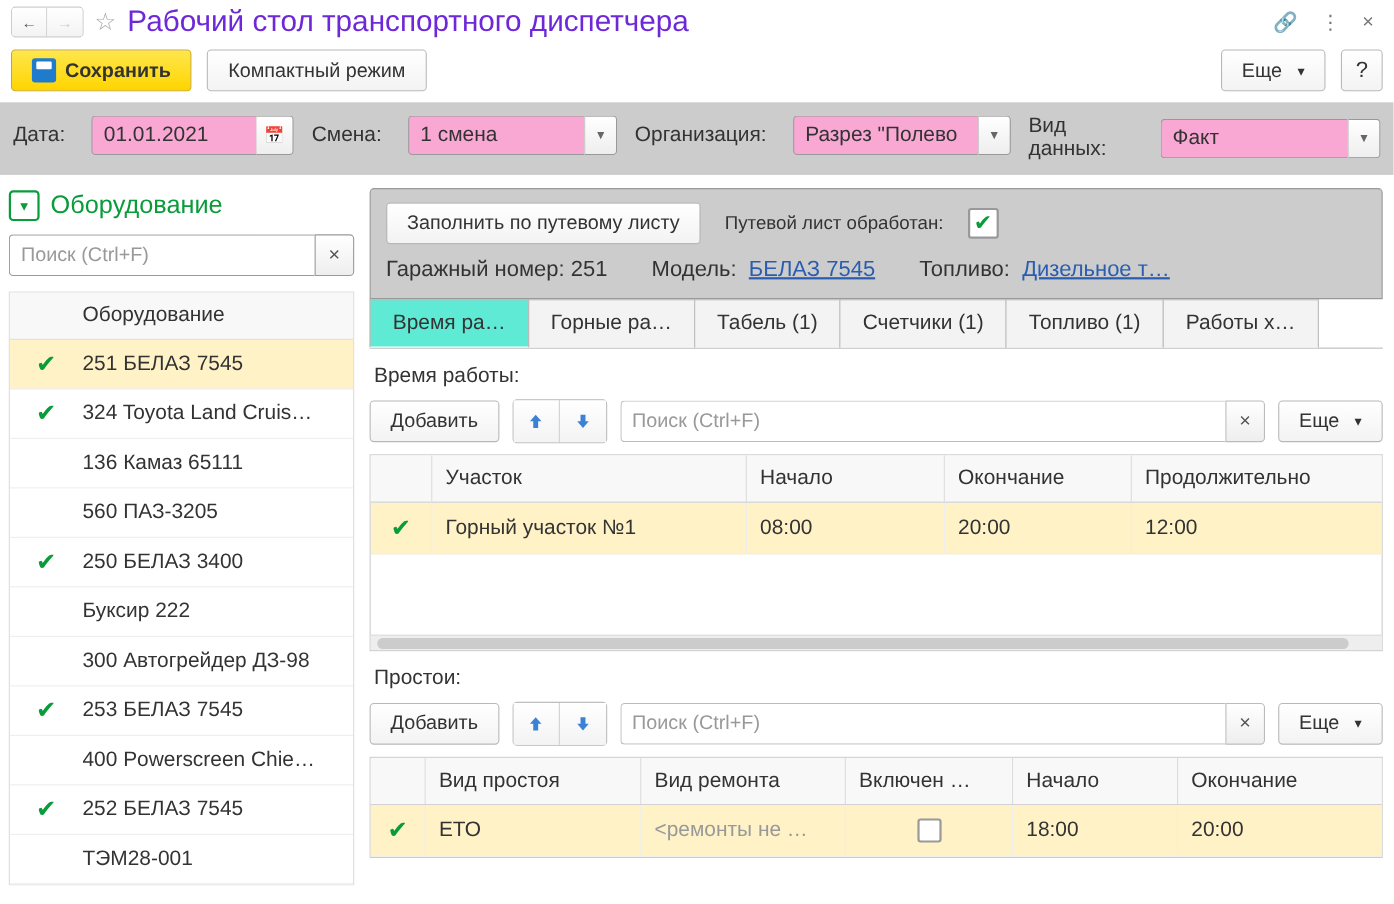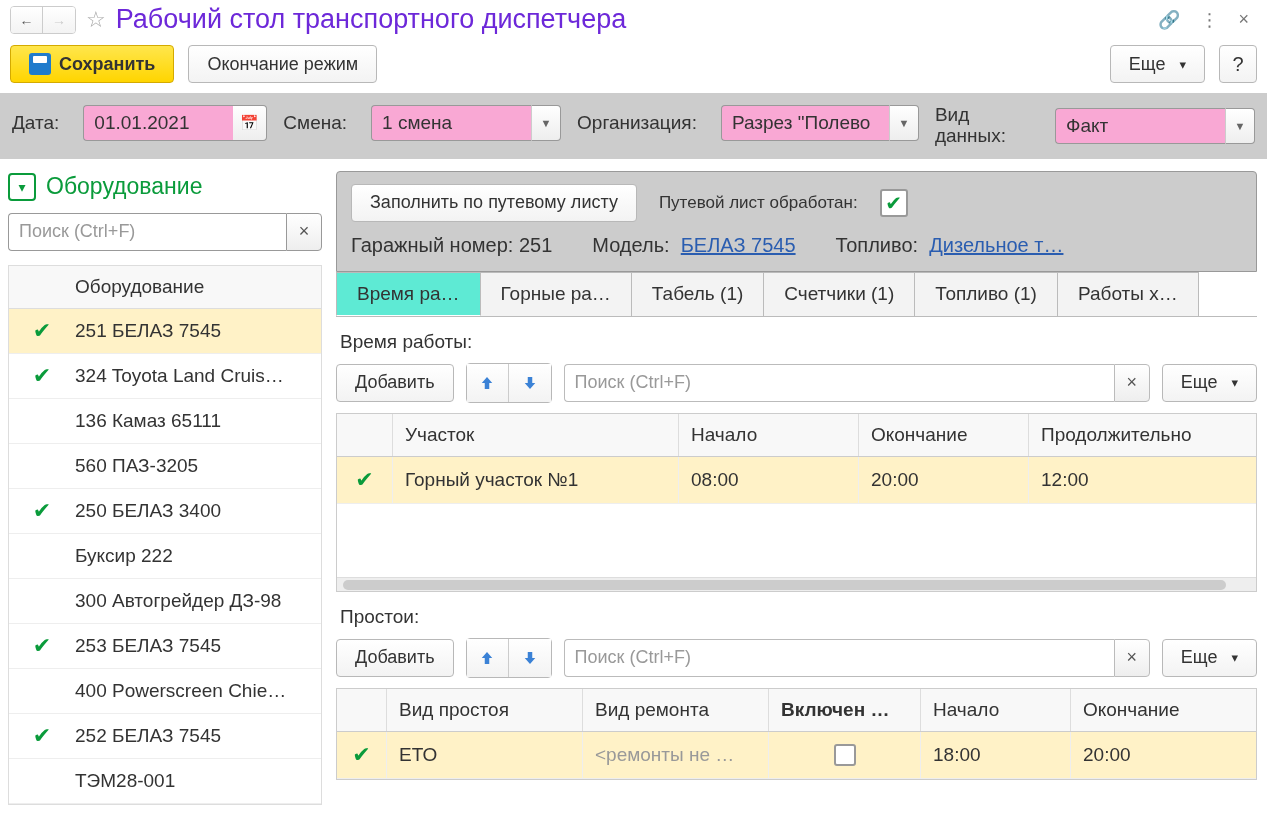--- a/index.html
+++ b/index.html
@@ -94,21 +94,21 @@
   
   .wt-c0{ width:56px; justify-content:center;}
   .wt-c1{ width:286px;}
   .wt-c2{ width:180px;}
   .wt-c3{ width:170px;}
   .wt-c4{ flex:1; border-right:none;}
   
   .dt-c0{ width:50px; justify-content:center;}
   .dt-c1{ width:196px;}
   .dt-c2{ width:186px;}
-  .dt-c3{ width:152px; justify-content:center;font-weight:bold;}
+  .dt-c3{ width:152px; justify-content:center;}
   .dt-c4{ width:150px;}
   .dt-c5{ flex:1; border-right:none;}
   
   .hscroll { height:14px; background:#eee; border-top:1px solid #ddd; position:relative;}
   .hscroll .thumb { position:absolute; left:6px; top:2px; right:30px; height:10px; background:#ccc; border-radius:5px;}
   
   ::placeholder { color:#999; }
 </style>
 </head>
 <body>
@@ -124,21 +124,21 @@
   <span class="win-icon">🔗</span>
   <span class="win-icon">⋮</span>
   <span class="win-icon">×</span>
 </div>
 
 <div class="toolbar">
   <button class="btn save">
     <span class="disk-icon"></span>
     <span>Сохранить</span>
   </button>
-  <button class="btn">Окончание режим</button>
+  <button class="btn">Компактный режим</button>
   <div class="title-spacer"></div>
   <button class="btn btn-more">Еще</button>
   <button class="btn btn-help">?</button>
 </div>
 
 <div class="filter-bar">
   <div class="flt-group">
     <span class="flt-label">Дата:</span>
     <div class="flt-combo">
       <div class="flt-input" style="width:150px">01.01.2021</div>

